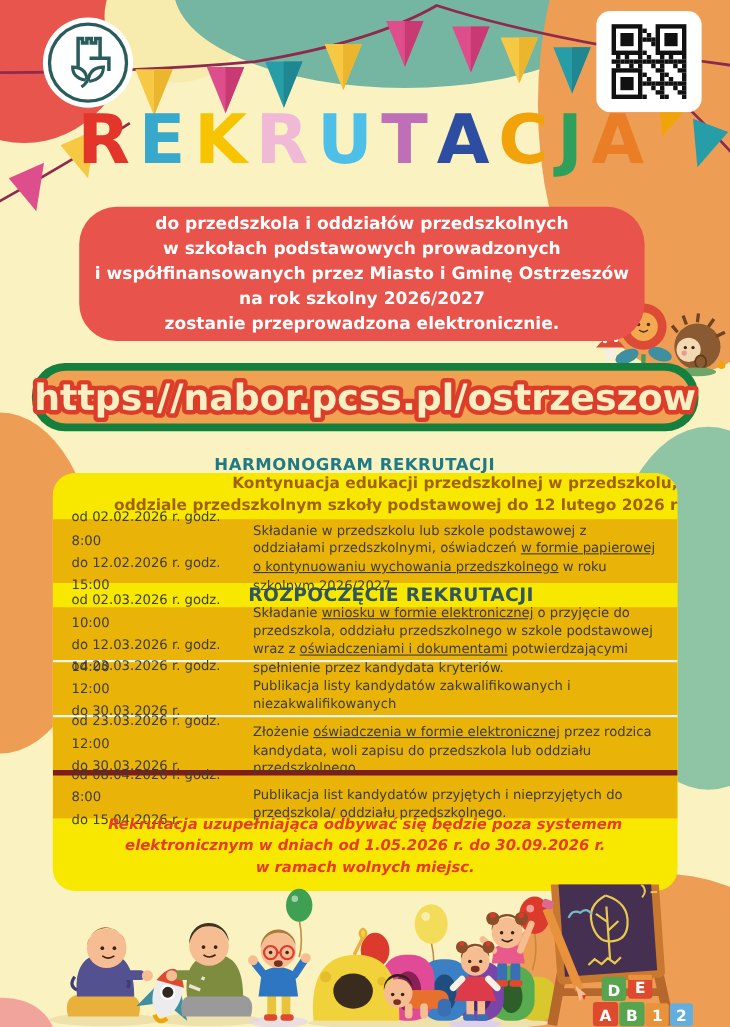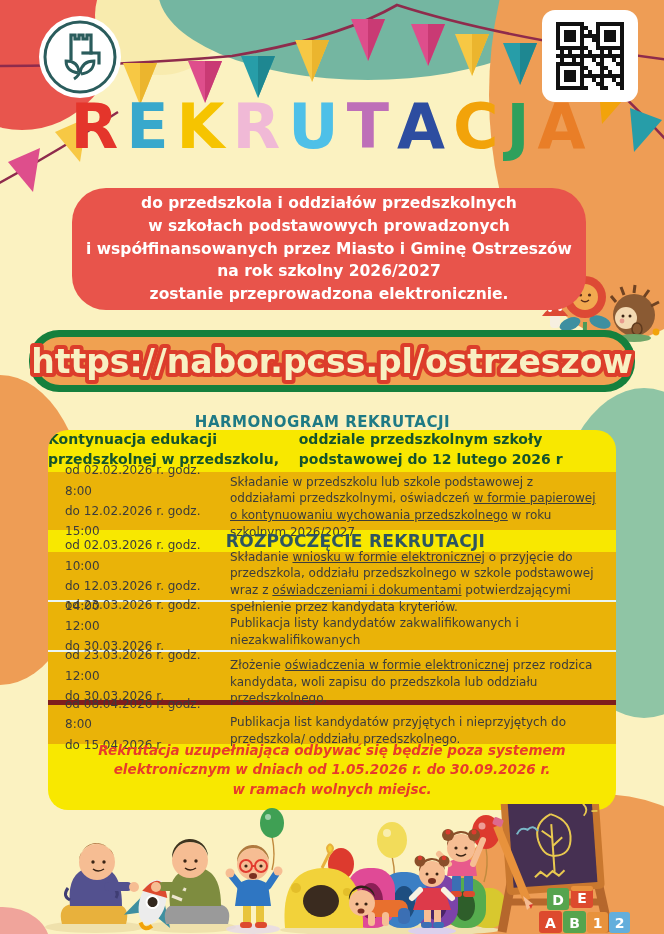--- a/index.html
+++ b/index.html
@@ -34,22 +34,22 @@
               background:#15803d;border-radius:30px;padding:0;}
   .url-inner{position:absolute;left:7px;top:7px;right:7px;bottom:7px;background:#F0A151;
              border-radius:24px;}
   .url-svg{position:absolute;left:0;top:0;}
 
   .harmonogram{position:absolute;left:0;top:401px;width:645px;text-align:center;z-index:2;
                color:#1E7A85;font-weight:800;font-size:15px;letter-spacing:0.5px;margin-top:12px;}
 
   .panel{position:absolute;left:48px;top:430px;width:568px;height:380px;z-index:2;
          background:#F8E800;border-radius:20px;overflow:hidden;box-sizing:border-box;}
-  .cont-header{height:42px;display:flex;flex-direction:row;justify-content:center;
-               text-align:left;color:#14532d;font-weight:600;font-size:14px;line-height:1.4;}
+  .cont-header{height:42px;display:flex;flex-direction:column;justify-content:center;
+               text-align:right;color:#a16207;font-weight:600;font-size:14px;line-height:1.4;}
   .sched-row{display:flex;align-items:center;background:#eab308;box-sizing:border-box;
              color:#3C3C3C;font-size:12px;line-height:1.38;}
   .sched-row .dates{width:182px;flex:none;padding-left:17px;box-sizing:border-box;line-height:1.7;}
   .sched-row .desc{flex:1;padding-right:16px;margin-top:12px;}
   .desc .u{text-decoration:underline;}
   .r1{height:58px;} .r2{height:48px;}
   .r3{height:50px;border-top:2px solid #EAF6F4;}
   .r4{height:50px;border-top:2px solid #EAF6F4;}
   .r5{height:44px;border-top:5px solid #7f1d1d;}
   .start-bar{height:22px;display:flex;align-items:center;justify-content:center;

